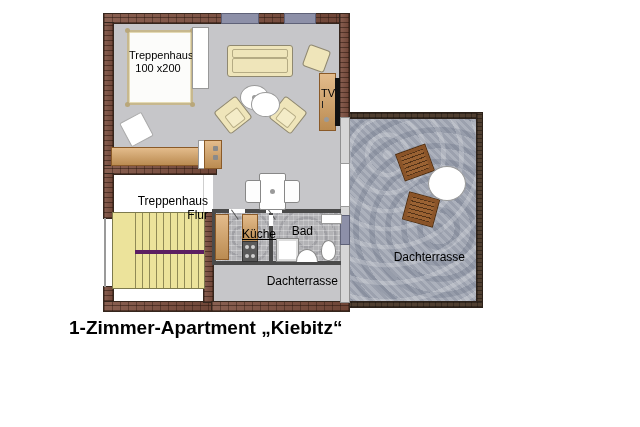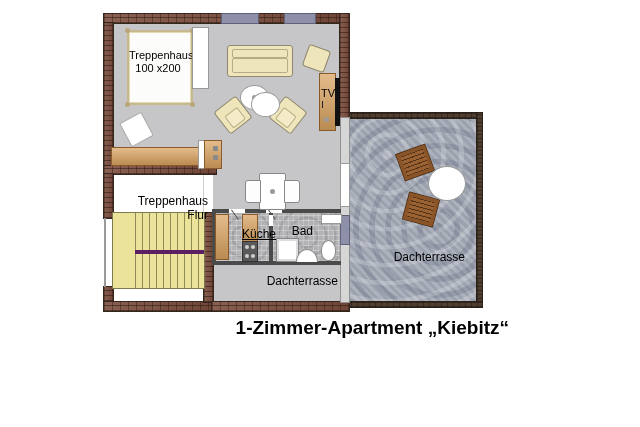--- a/index.html
+++ b/index.html
@@ -37,21 +37,21 @@
   .slatwood{background-color:#9a6233;border:3px solid #8a5429;box-shadow:0 0 0 1px #4f2f12;
     background-image:repeating-linear-gradient(0deg, rgba(35,18,4,.6) 0 1px, transparent 1px 4px);}
   .thinwall{background:#4a4a4a;}
   .white{background:#fff;}
   .slate{background:var(--window_slate,#8d90a8);box-shadow:0 0 0 1px #5f6278;}
   .graywall{background:#d6d6d6;box-shadow:0 0 0 1px #909090;}
   .beige{background:var(--furniture_beige,#efe5ba);border:1px solid #8f8870;border-radius:3px;}
 
   .lbl{font-size:12px;line-height:14px;text-align:right;white-space:nowrap;}
   .bedlbl{font-size:11px;line-height:13px;text-align:center;}
-  .caption{font-size:19px;line-height:23px;font-weight:bold;text-align:right;}
+  .caption{font-size:19px;line-height:23px;font-weight:bold;text-align:left;}
 </style>
 </head>
 <body>
 
 <div id="canvas">
 
   <div class="abs floor" style="left:113px;top:23px;width:227px;height:143px;"></div>
   <div class="abs floor" style="left:213px;top:166px;width:127px;height:47px;"></div>
   <div class="abs white" style="left:113px;top:174px;width:91px;height:128px;box-shadow:inset 0 0 0 1px #cfcfcf;"></div>
   <div class="abs white" style="left:204px;top:174px;width:9px;height:39px;"></div>

